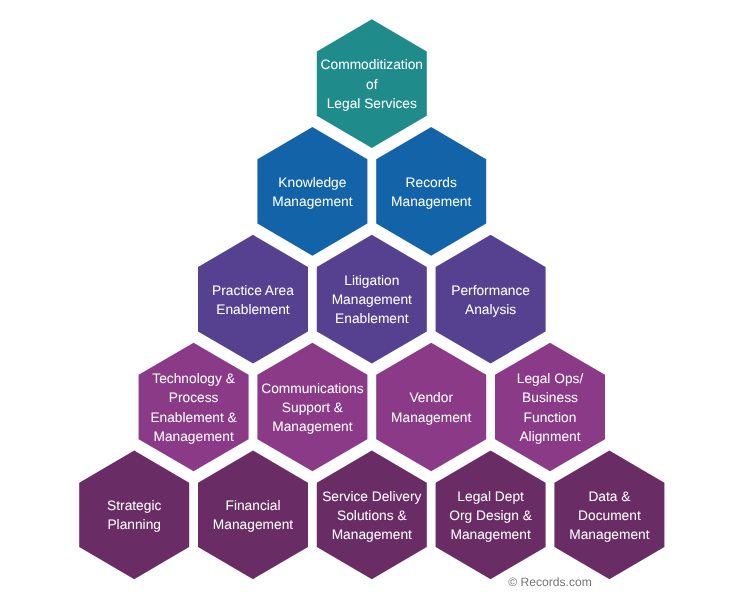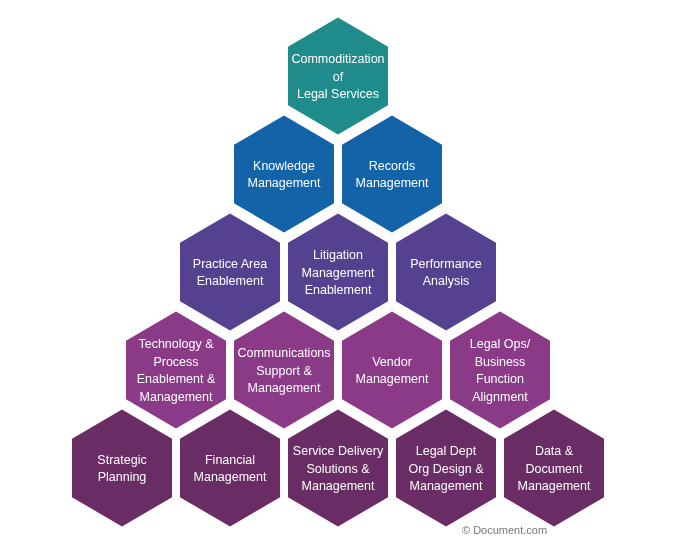--- a/index.html
+++ b/index.html
@@ -67,13 +67,13 @@
     <g>
       <polygon points="446,409.5 496,438.75 496,497.25 446,526.5 396,497.25 396,438.75" fill="#6a2c64"></polygon>
       <text class="hex-label"><tspan x="446" y="455">Legal Dept</tspan><tspan x="446" y="472.5">Org Design &amp;</tspan><tspan x="446" y="490">Management</tspan></text>
     </g>
     <g>
       <polygon points="554,409.5 604,438.75 604,497.25 554,526.5 504,497.25 504,438.75" fill="#6a2c64"></polygon>
       <text class="hex-label"><tspan x="554" y="455">Data &amp;</tspan><tspan x="554" y="472.5">Document</tspan><tspan x="554" y="490">Management</tspan></text>
     </g>
   </svg>
 
-<div class="copyright">© Document.com</div>
+<div class="copyright">© Records.com</div>
 
 </body></html>

